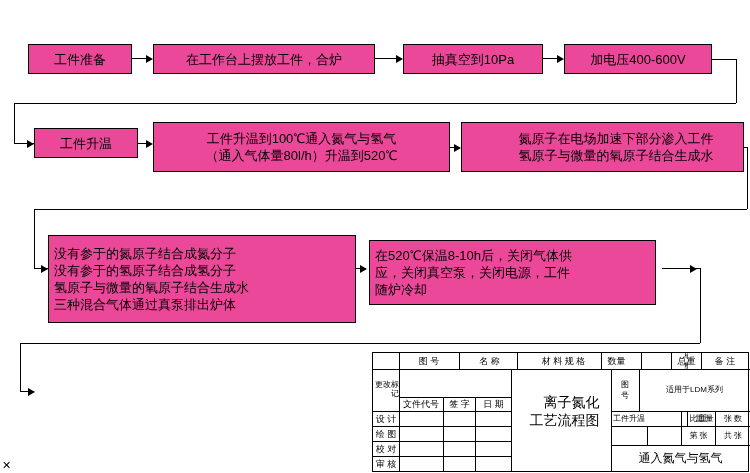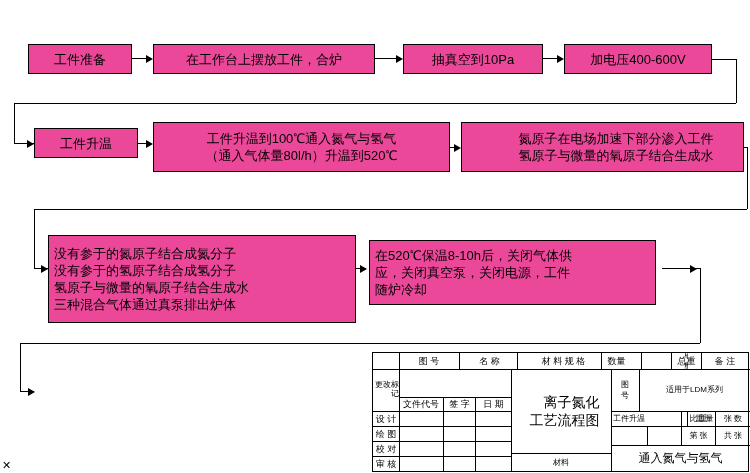--- a/index.html
+++ b/index.html
@@ -197,21 +197,20 @@
     <div class="cell bt bl" style="left:26px; top:103px; width:44px; height:16px;"></div>
     <div class="cell bt bl" style="left:70px; top:103px; width:32px; height:16px;"></div>
     <div class="cell bt bl" style="left:102px; top:103px; width:36px; height:16px;"></div>
 
     <div class="line vline" style="left:26px; top:0px; height:119px;"></div>
     <div class="line vline" style="left:138px; top:16px; height:103px;"></div>
     <div class="line hline" style="left:0px; top:16px; width:377px;"></div>
 
     <div class="cell tb-title" style="left:138px; top:16px; width:100px; height:84px; white-space:pre-line;padding-left:7px;">离子氮化
 工艺流程图</div>
-    <div class="cell bt tiny" style="left:138px; top:100px; width:100px; height:19px;">材料</div>
 
     <div class="line vline" style="left:238px; top:16px; height:103px;"></div>
 
     <div class="cell tiny" style="left:238px; top:16px; width:28px; height:42px; white-space:pre-line; line-height:11px;">图
 号</div>
     <div class="line vline" style="left:266px; top:16px; height:42px;"></div>
     <div class="cell tiny" style="left:266px; top:16px; width:111px; height:42px;">适用于LDM系列</div>
 
     <div class="line hline" style="left:238px; top:58px; width:139px;"></div>
 

